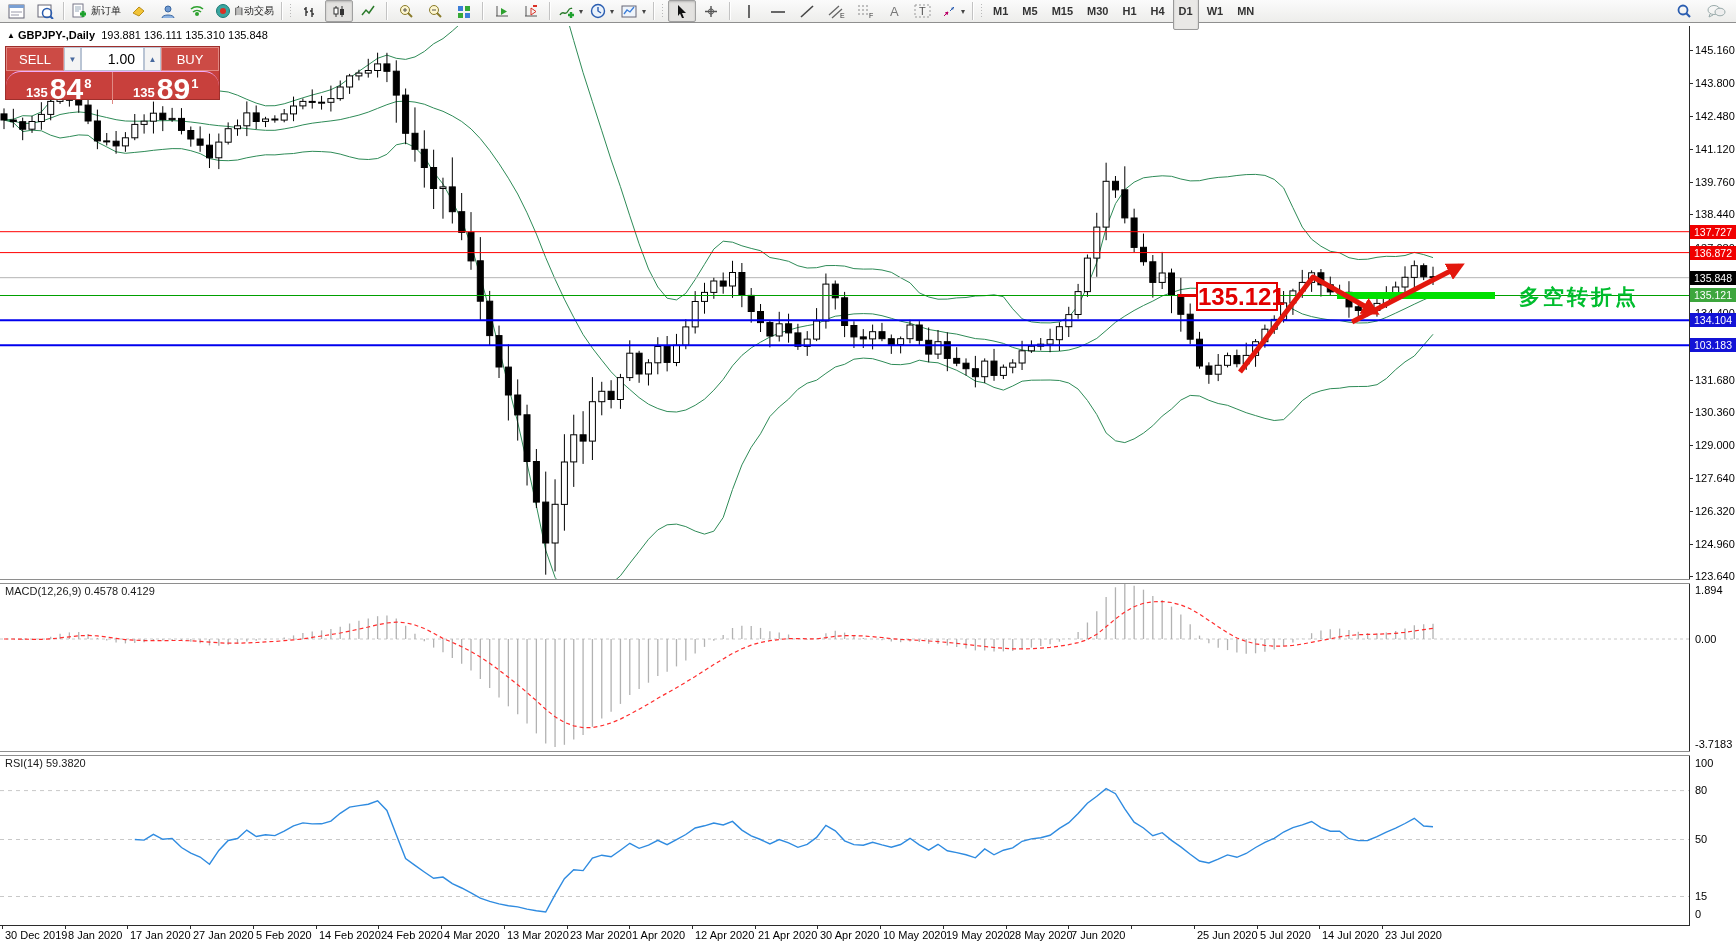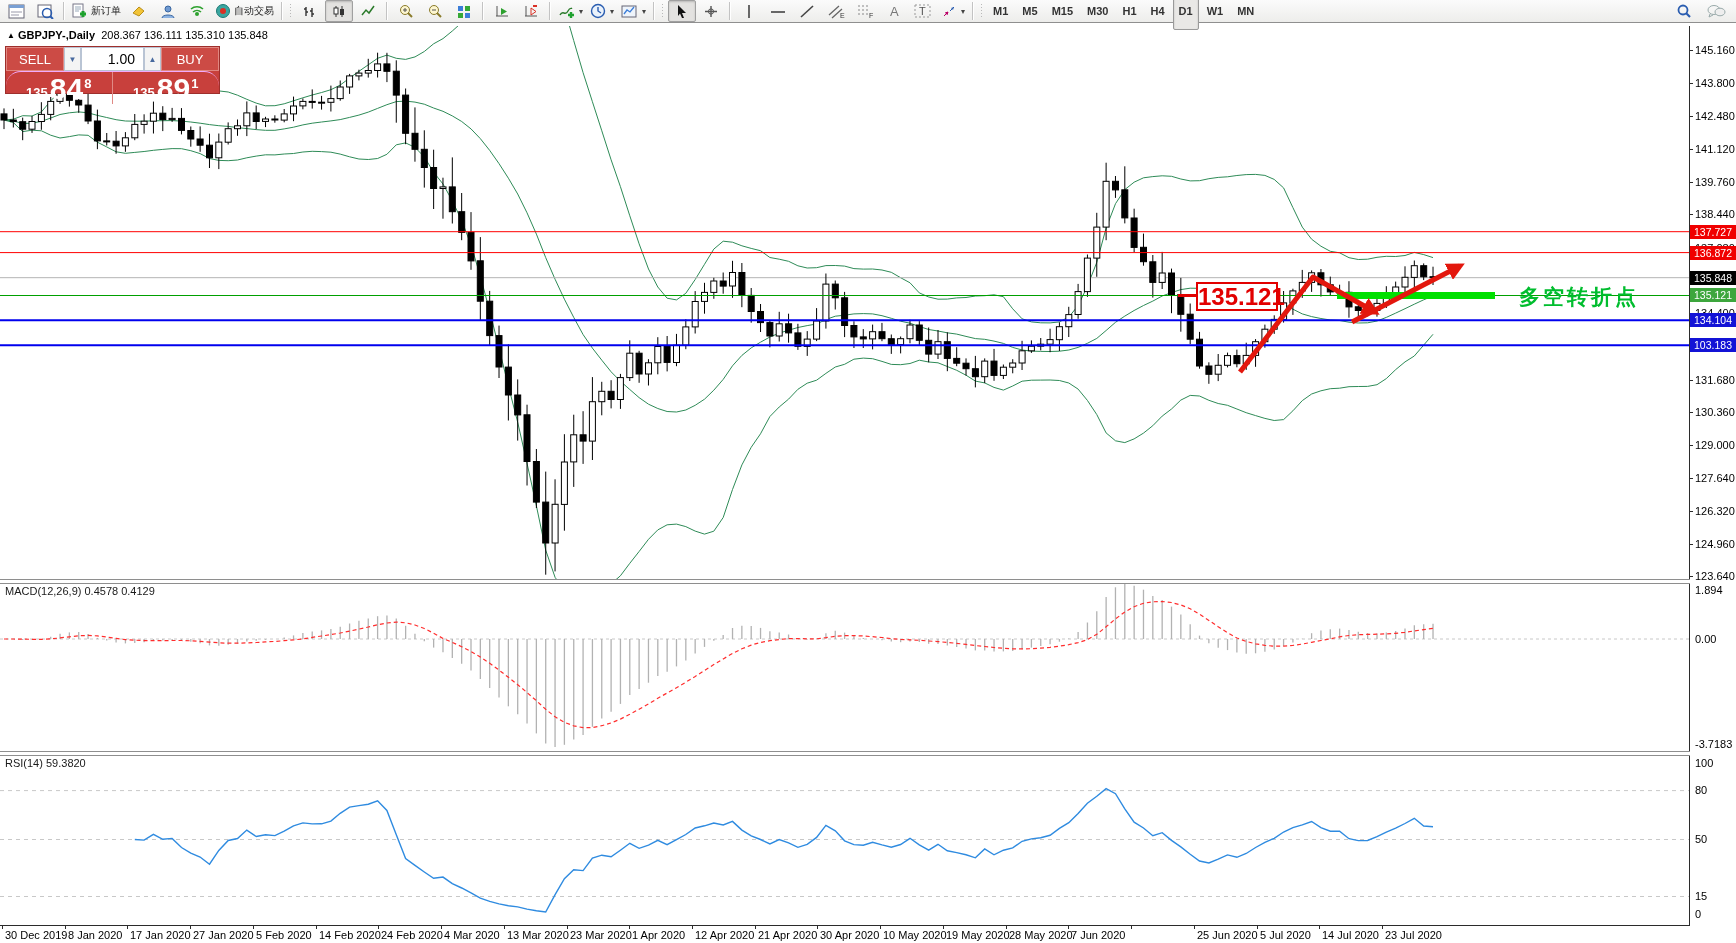--- a/index.html
+++ b/index.html
@@ -30,21 +30,21 @@
   .axisline-h{position:absolute;left:0;top:925px;width:1690px;height:1px;background:#2b2b2b;}
   .sepbar{position:absolute;left:0;width:1690px;height:3px;border-top:1px solid #8e8e8e;border-bottom:1px solid #8e8e8e;background:#fff;z-index:5;}
   .ind-label{position:absolute;font-size:11px;color:#1a1a1a;z-index:6;}
   .ytick{position:absolute;left:1695px;font-size:11px;color:#000;line-height:12px;white-space:nowrap;}
   .ytickmark{position:absolute;left:1689px;width:4px;height:1px;background:#2b2b2b;}
   .xtick{position:absolute;top:929px;font-size:11px;color:#000;white-space:nowrap;}
   .xtickmark{position:absolute;top:925px;width:1px;height:4px;background:#2b2b2b;}
   .flag{position:absolute;left:1690px;width:46px;height:14px;color:#fff;font-size:10.5px;
         line-height:14px;text-align:center;z-index:10;}
   
-  .oct{position:absolute;left:5px;top:46px;width:215px;height:48px;background:#c8403c;
+  .oct{position:absolute;left:5px;top:46px;width:215px;height:54px;background:#c8403c;
        border:1px solid #9e2f2c;box-sizing:border-box;z-index:40;font-family:"Liberation Sans",sans-serif;}
   .oct-row1{display:flex;height:24px;}
   .oct-btn{width:58px;background:#cc4b45;color:#fff;font-size:13px;display:flex;align-items:center;
            justify-content:center;border:1px solid #e08781;box-sizing:border-box;}
   .oct-spin{width:17px;background:#f4f4f4;border:1px solid #b9c4d4;box-sizing:border-box;display:flex;
             align-items:center;justify-content:center;font-size:8px;color:#47699e;}
   .oct-vol{flex:1;background:#fff;border:1px solid #b9c4d4;box-sizing:border-box;font-size:14px;color:#000;
            display:flex;align-items:center;justify-content:flex-end;padding-right:8px;}
   .oct-row2{display:flex;height:32px;border-top:1px solid #f0abfc;border-radius:15px;}
   .oct-price{width:50%;display:flex;align-items:flex-end;justify-content:center;color:#fff;padding-bottom:1px;box-sizing:border-box;}
@@ -276,21 +276,21 @@
             <path d="M4 11l-1 3 4-2" fill="none" stroke="#9aa"></path>
             <ellipse cx="14" cy="9" rx="5" ry="3.8" fill="#eee" stroke="#9aa"></ellipse>
           </svg>
         </span>
     </span>
   </div>
 
   <div class="chart-header">
     <span style="font-size:8px;vertical-align:1px;">▲</span>
     <b>GBPJPY-,Daily</b>&nbsp;
-    <span>208.367</span>
+    <span>193.881</span>
     <span>136.111</span>
     <span>135.310</span>
     <span>135.848</span>
   </div>
 
   <div class="oct">
     <div class="oct-row1">
       <div class="oct-btn">SELL</div>
       <div class="oct-spin">▼</div>
       <div class="oct-vol">1.00</div>

